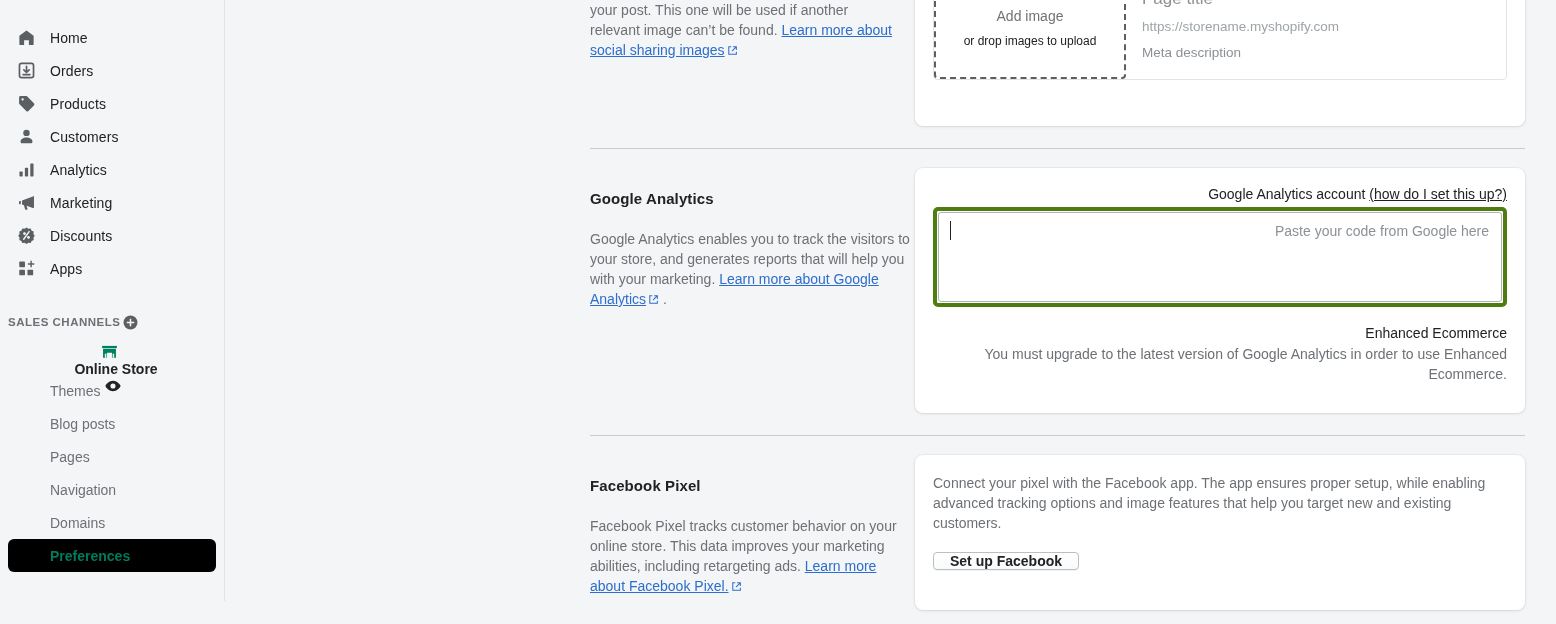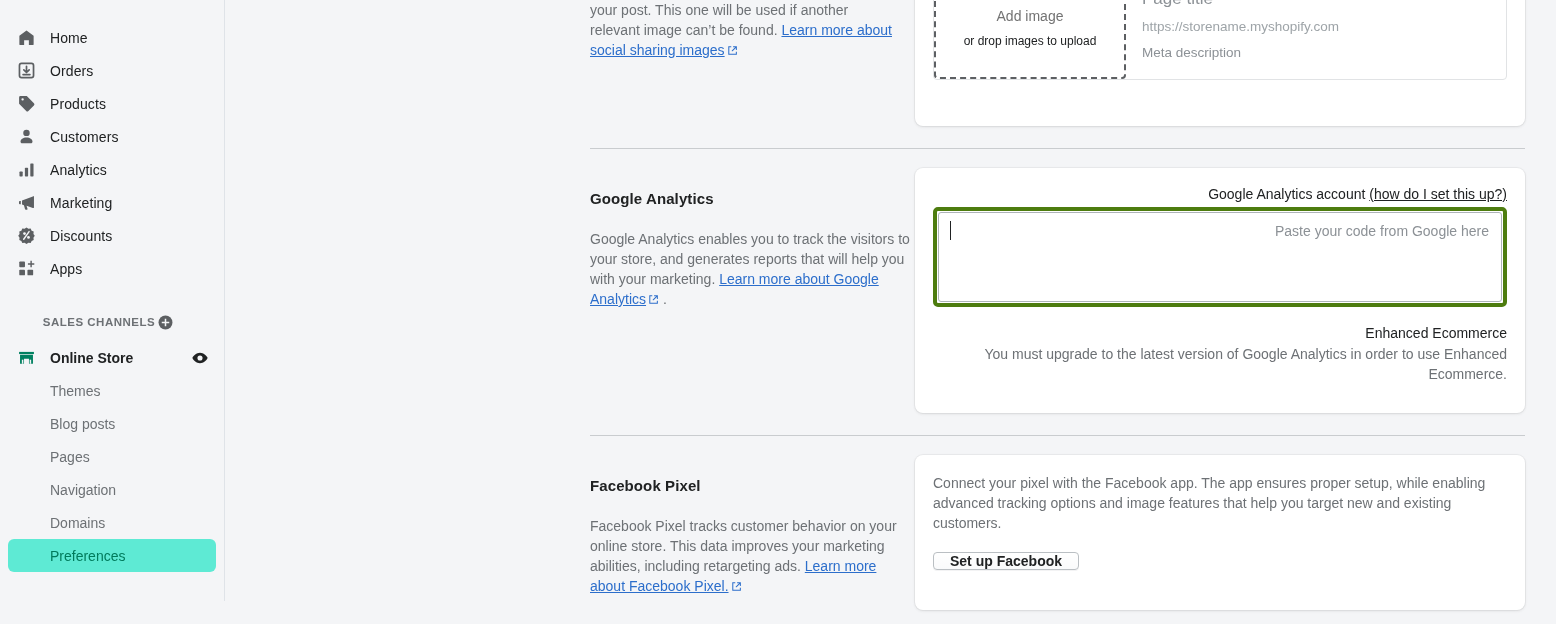--- a/index.html
+++ b/index.html
@@ -52,21 +52,21 @@
   .nav-label {
     font-size: 14px;
     color: #202223;
     letter-spacing: 0.1px;
     white-space: nowrap;
   }
 
   .section-head {
     display: flex;
     align-items: center;
-    justify-content: center;
+    justify-content: flex-start;
     height: 30px;
     margin: 22px 14px 4px 8px;
     padding-left: 0px;
   }
   .section-title {
     font-size: 11.5px;
     font-weight: bold;
     letter-spacing: 0.5px;
     color: #6d7175;
     text-transform: uppercase;
@@ -79,20 +79,21 @@
   }
 
   .channel-item {
     display: flex;
     align-items: center;
     height: 33px;
     padding-left: 8px;
     margin: 0 8px;
     border-radius: 4px;
     cursor: pointer;
+    flex-direction: column;
   }
   .channel-label {
     font-size: 14px;
     font-weight: bold;
     color: #202223;
     flex: 1;
   }
   .eye-btn {
     width: 20px; height: 20px;
     display: flex; align-items: center; justify-content: center;
@@ -106,23 +107,23 @@
     align-items: center;
     height: 33px;
     padding-left: 42px;
     margin: 0 8px;
     border-radius: 6px;
     cursor: pointer;
     font-size: 14px;
     color: #6d7175;
   }
   .sub-item.selected {
-    background: #5eead4;
+    background: #000000;
     color: #007b5c;
-    font-weight: normal;
+    font-weight: bold;
     align-items: center;
   }
 
   
   .content {
     position: absolute;
     left: 225px; top: 0;
     width: 1331px;
     height: 624px;
     overflow: hidden;

